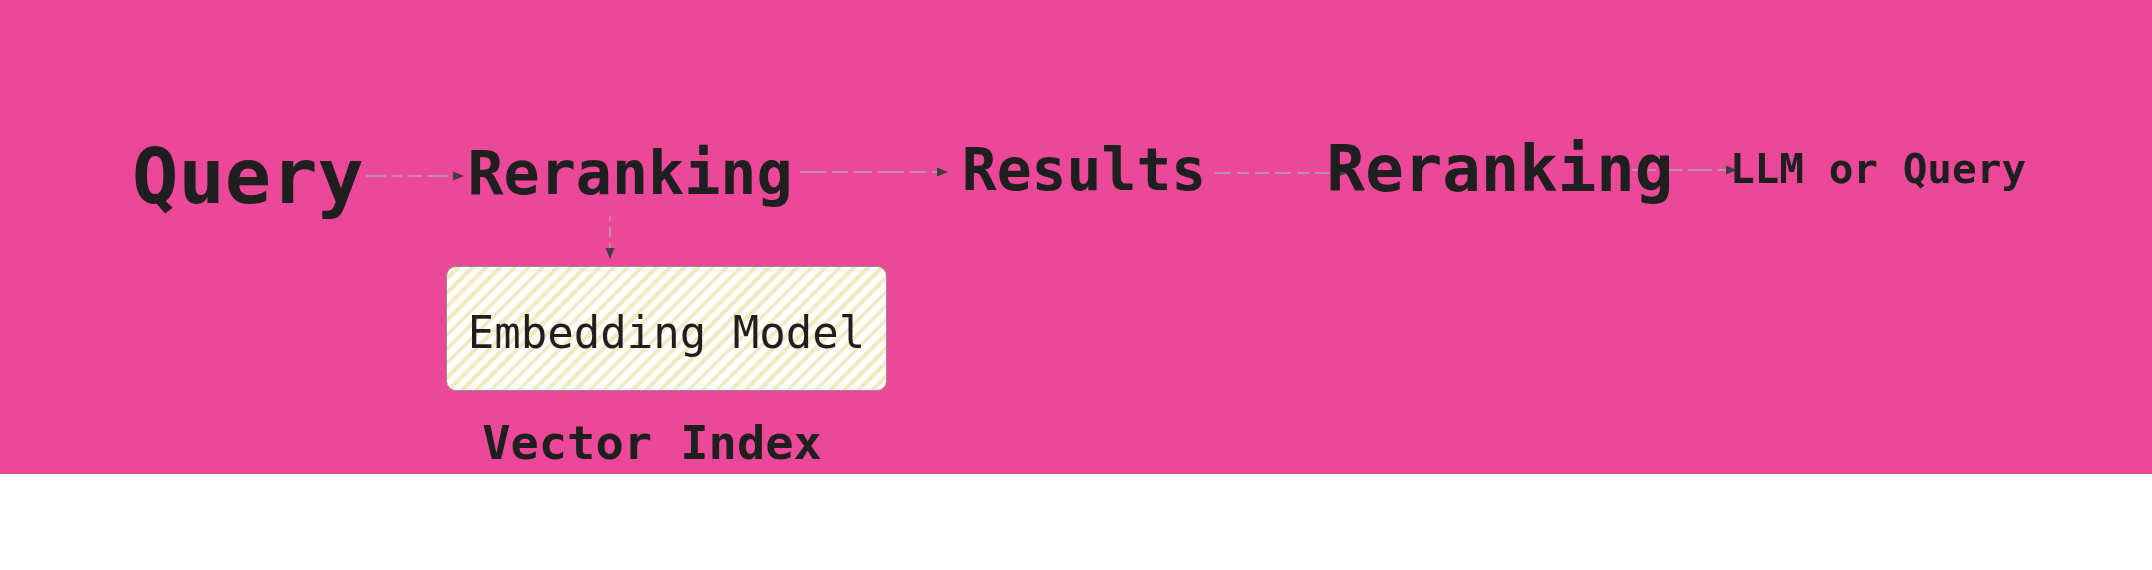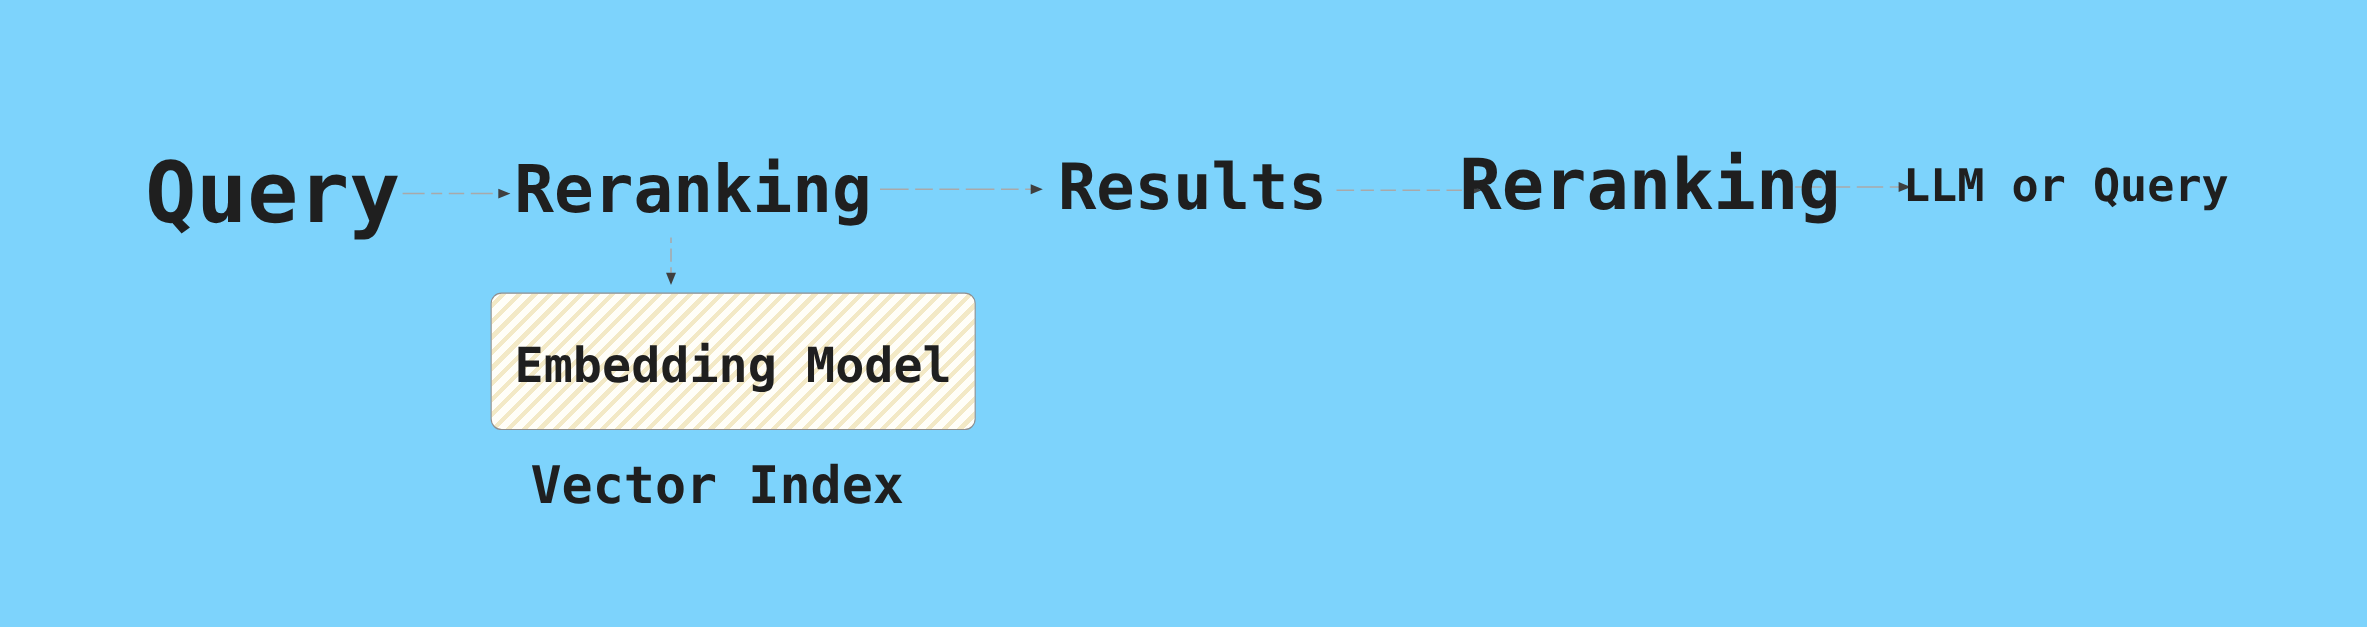--- a/index.html
+++ b/index.html
@@ -3,22 +3,22 @@
 <meta charset="utf-8">
 <style>
   html, body {
     margin: 0;
     padding: 0;
     background: #ffffff;
   }
   #canvas {
     position: relative;
     width: 2152px;
-    height: 570px;
-    background: #7dd3fc;
+    height: 474px;
+    background: #ec4899;
     overflow: hidden;
     font-family: "DejaVu Sans Mono", "Liberation Mono", monospace;
     color: #1f1f1f;
     text-align: center;
   }
   #connector-layer {
     position: absolute;
     left: 0; top: 0;
     width: 2152px; height: 570px;
     pointer-events: none;
@@ -53,21 +53,21 @@
       rgba(255,255,255,0) 6px,
       #f3e9c6 6px,
       #f3e9c6 10px
     );
     display: flex;
     align-items: center;
     justify-content: center;
   }
   .embedding-label {
     font-size: 44px;
-    font-weight: 700;
+    font-weight: 400;
     white-space: nowrap;
     color: #1f1f1f;
     padding-top: 8px;
     line-height: 1;
   }
   .n-vector-index {
     left: 652px;
     top: 442px;
     font-size: 47px;
   }

